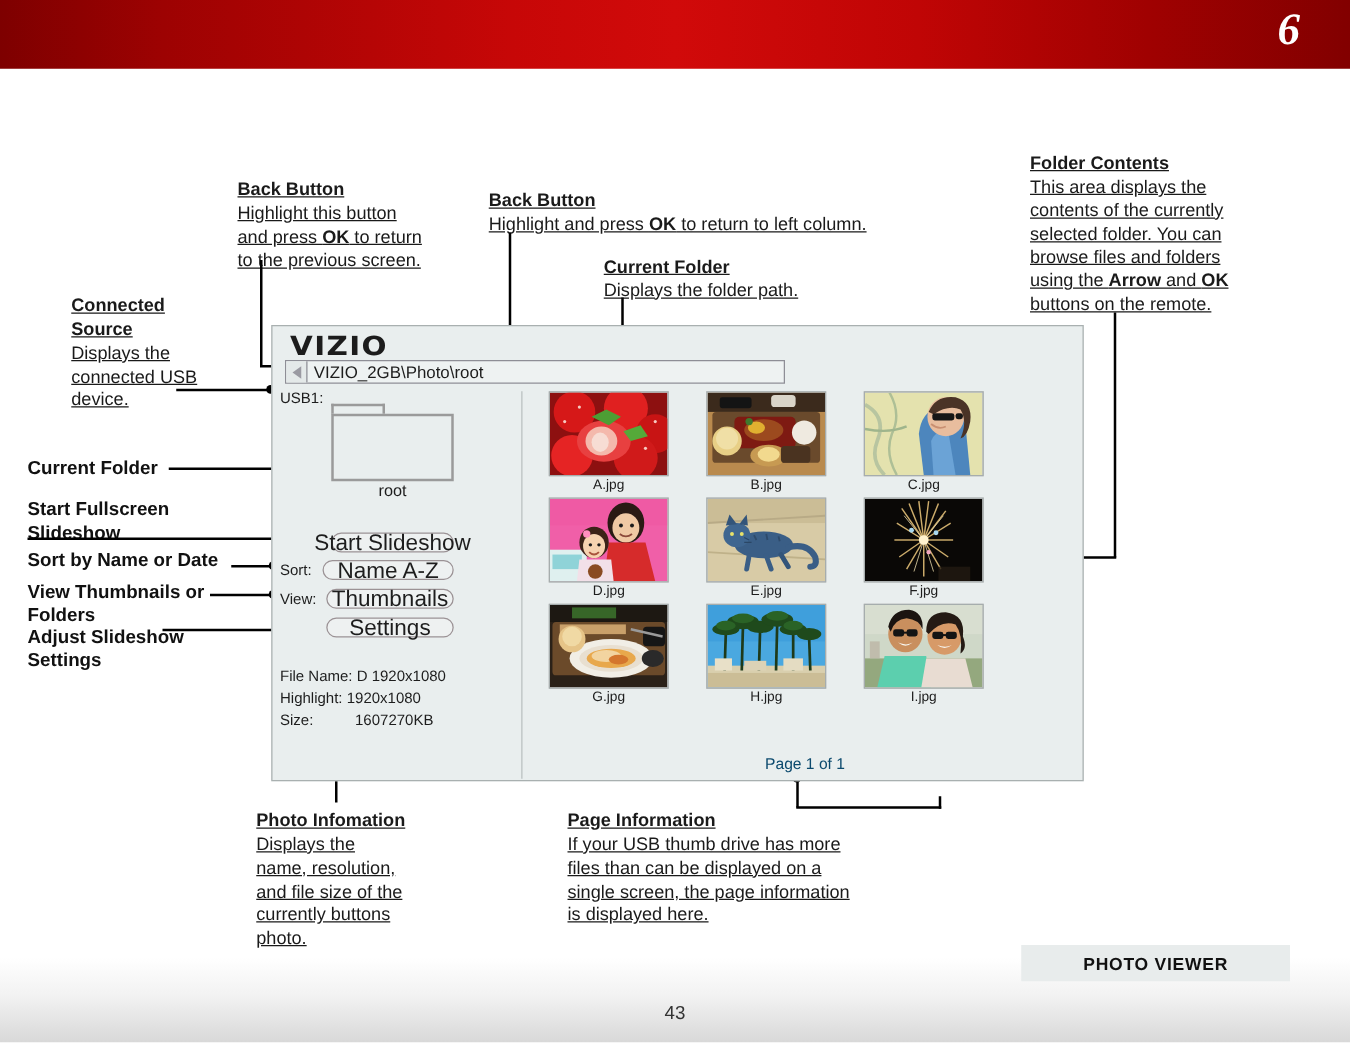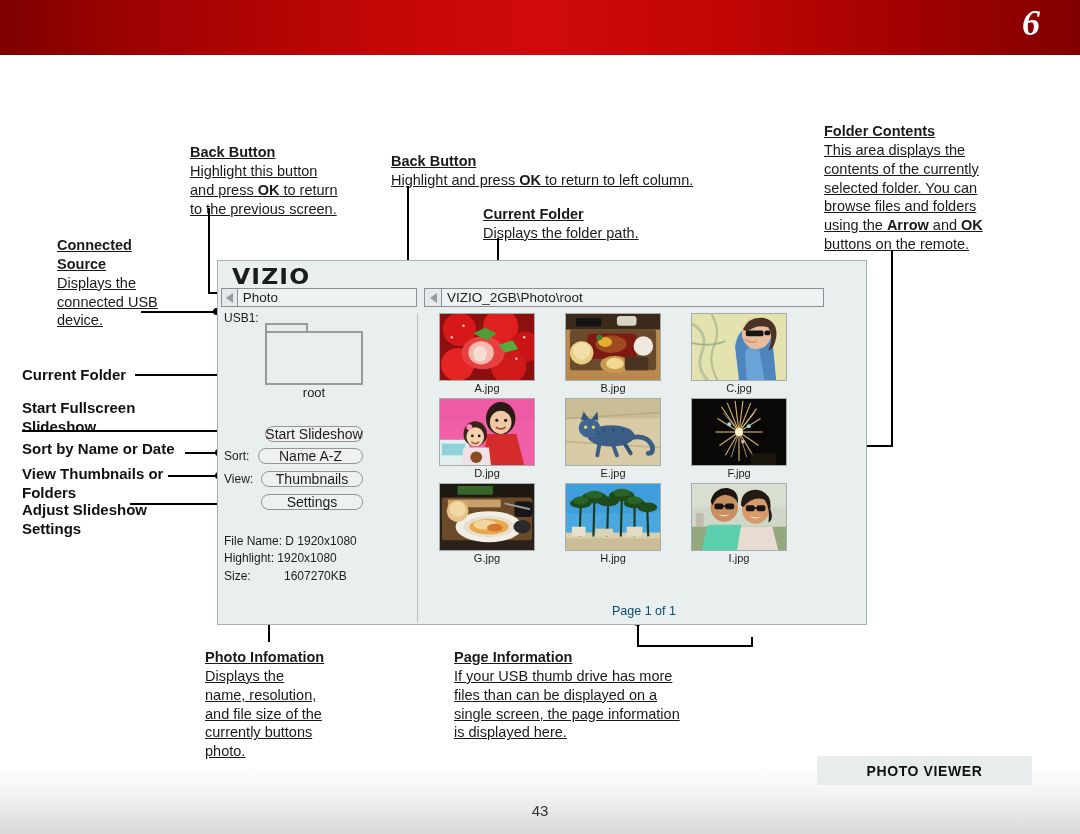--- a/index.html
+++ b/index.html
@@ -86,21 +86,21 @@
     border: 2.5px solid #9a9a9a; background: #e9eeee;
   }
   .folder-name {
     position: absolute; left: 0; top: 124px; width: 192px; text-align: center;
     font-size: 13px; color: #1d1d1d;
   }
 
   .btn {
     position: absolute; height: 16px; border: 1px solid #9b9295; border-radius: 9px;
     background: #eef1f1; display:flex; align-items:center; justify-content:center;
-    font-size: 14px; color:#1d1d1d; white-space: nowrap;
+    font-size: 18px; color:#1d1d1d; white-space: nowrap;
   }
   .row-label { position: absolute; font-size: 12px; color:#1d1d1d; }
 
   .fileinfo { position: absolute; left: 6px; top: 272px; font-size: 12px; color:#1d1d1d; line-height: 1.45; }
   .fileinfo .row { display: block; white-space: pre; }
 
   
   .grid { position: absolute; left: 206px; top: 52px; width: 440px; }
   .grid-row { display: flex; }
   .cell { width: 126px; margin-bottom: 4px; display:flex; flex-direction:column; align-items:center; }
@@ -239,26 +239,20 @@
 
   <div class="lead v" style="left:637px; top:622px; height:24px;"></div>
   <div class="lead h" style="left:637px; top:645px; width:116px;"></div>
   <div class="lead v" style="left:751px; top:637px; height:10px;"></div>
   <div class="dot" style="left:634px; top:619px;"></div>
 
   <div class="tv">
     <div class="tv-logo">VIZIO</div>
 
     <div class="navbar">
-      <div class="crumb left">
-        <div class="back">
-            <i></i>
-          </div>
-        <div class="txt">Photo</div>
-      </div>
       <div class="crumb right">
         <div class="back">
             <i></i>
           </div>
         <div class="txt">VIZIO_2GB\Photo\root</div>
       </div>
     </div>
 
     <div class="col-div"></div>
 

